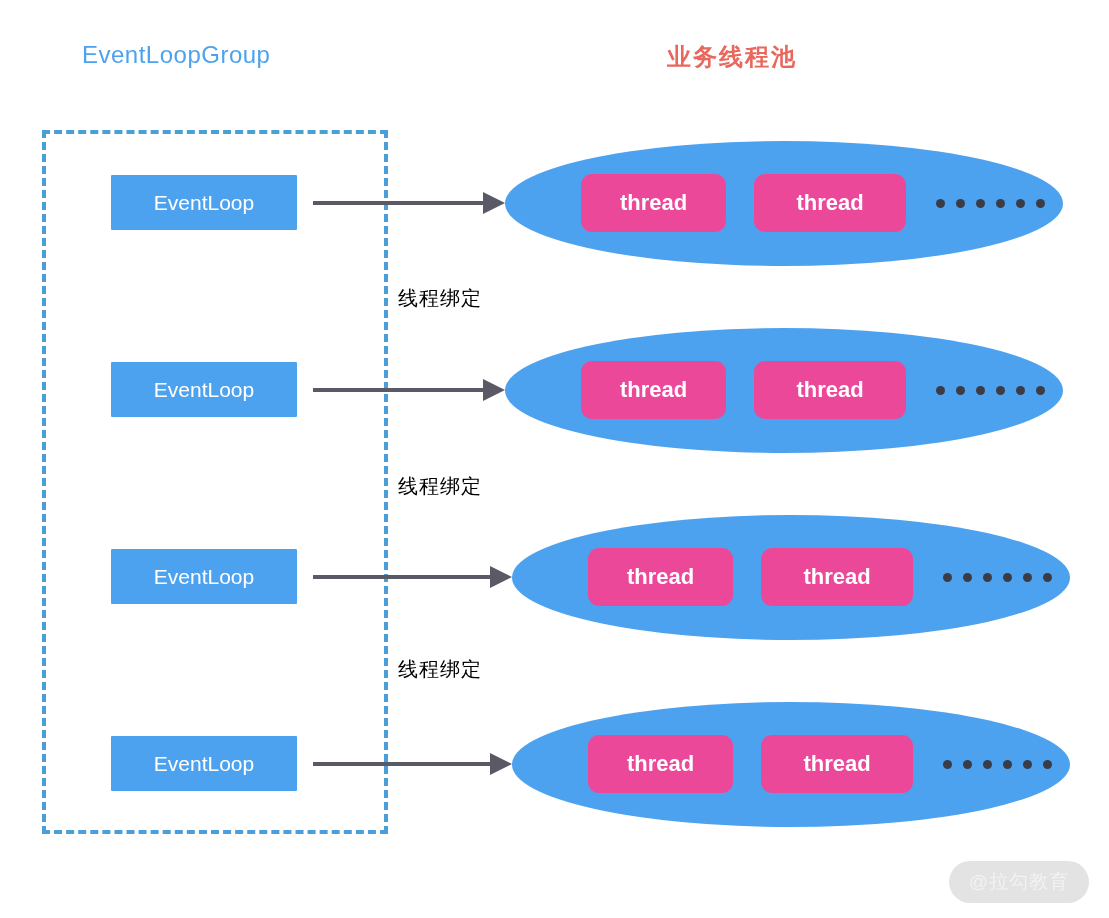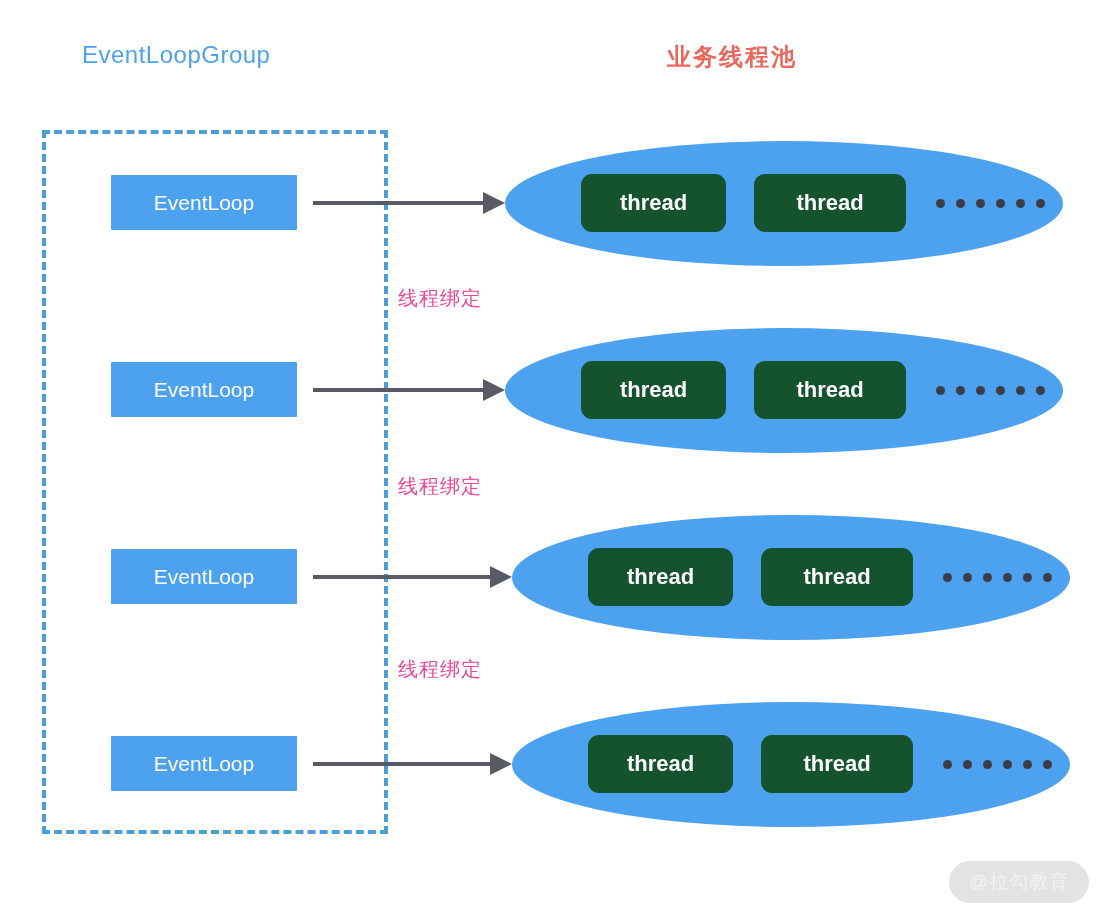--- a/index.html
+++ b/index.html
@@ -84,37 +84,37 @@
     border-top: 11px solid transparent;
     border-bottom: 11px solid transparent;
     border-left: 22px solid #5a5a66;
   }
 
   
   .bind-label {
     position: absolute;
     left: 398px;
     font-size: 20px;
-    color: #ec4899;
+    color: #000000;
     white-space: nowrap;
     letter-spacing: 1px;
   }
 
   
   .pool {
     position: absolute;
     background: #4da2f0;
     border-radius: 50%;
   }
 
   
   .thread {
     position: absolute;
     height: 58px;
-    background: #14532d;
+    background: #ec4899;
     border-radius: 11px;
     color: #ffffff;
     font-size: 22px;
     font-weight: 700;
     display: flex;
     align-items: center;
     justify-content: center;
     box-sizing: border-box;
   }
 

